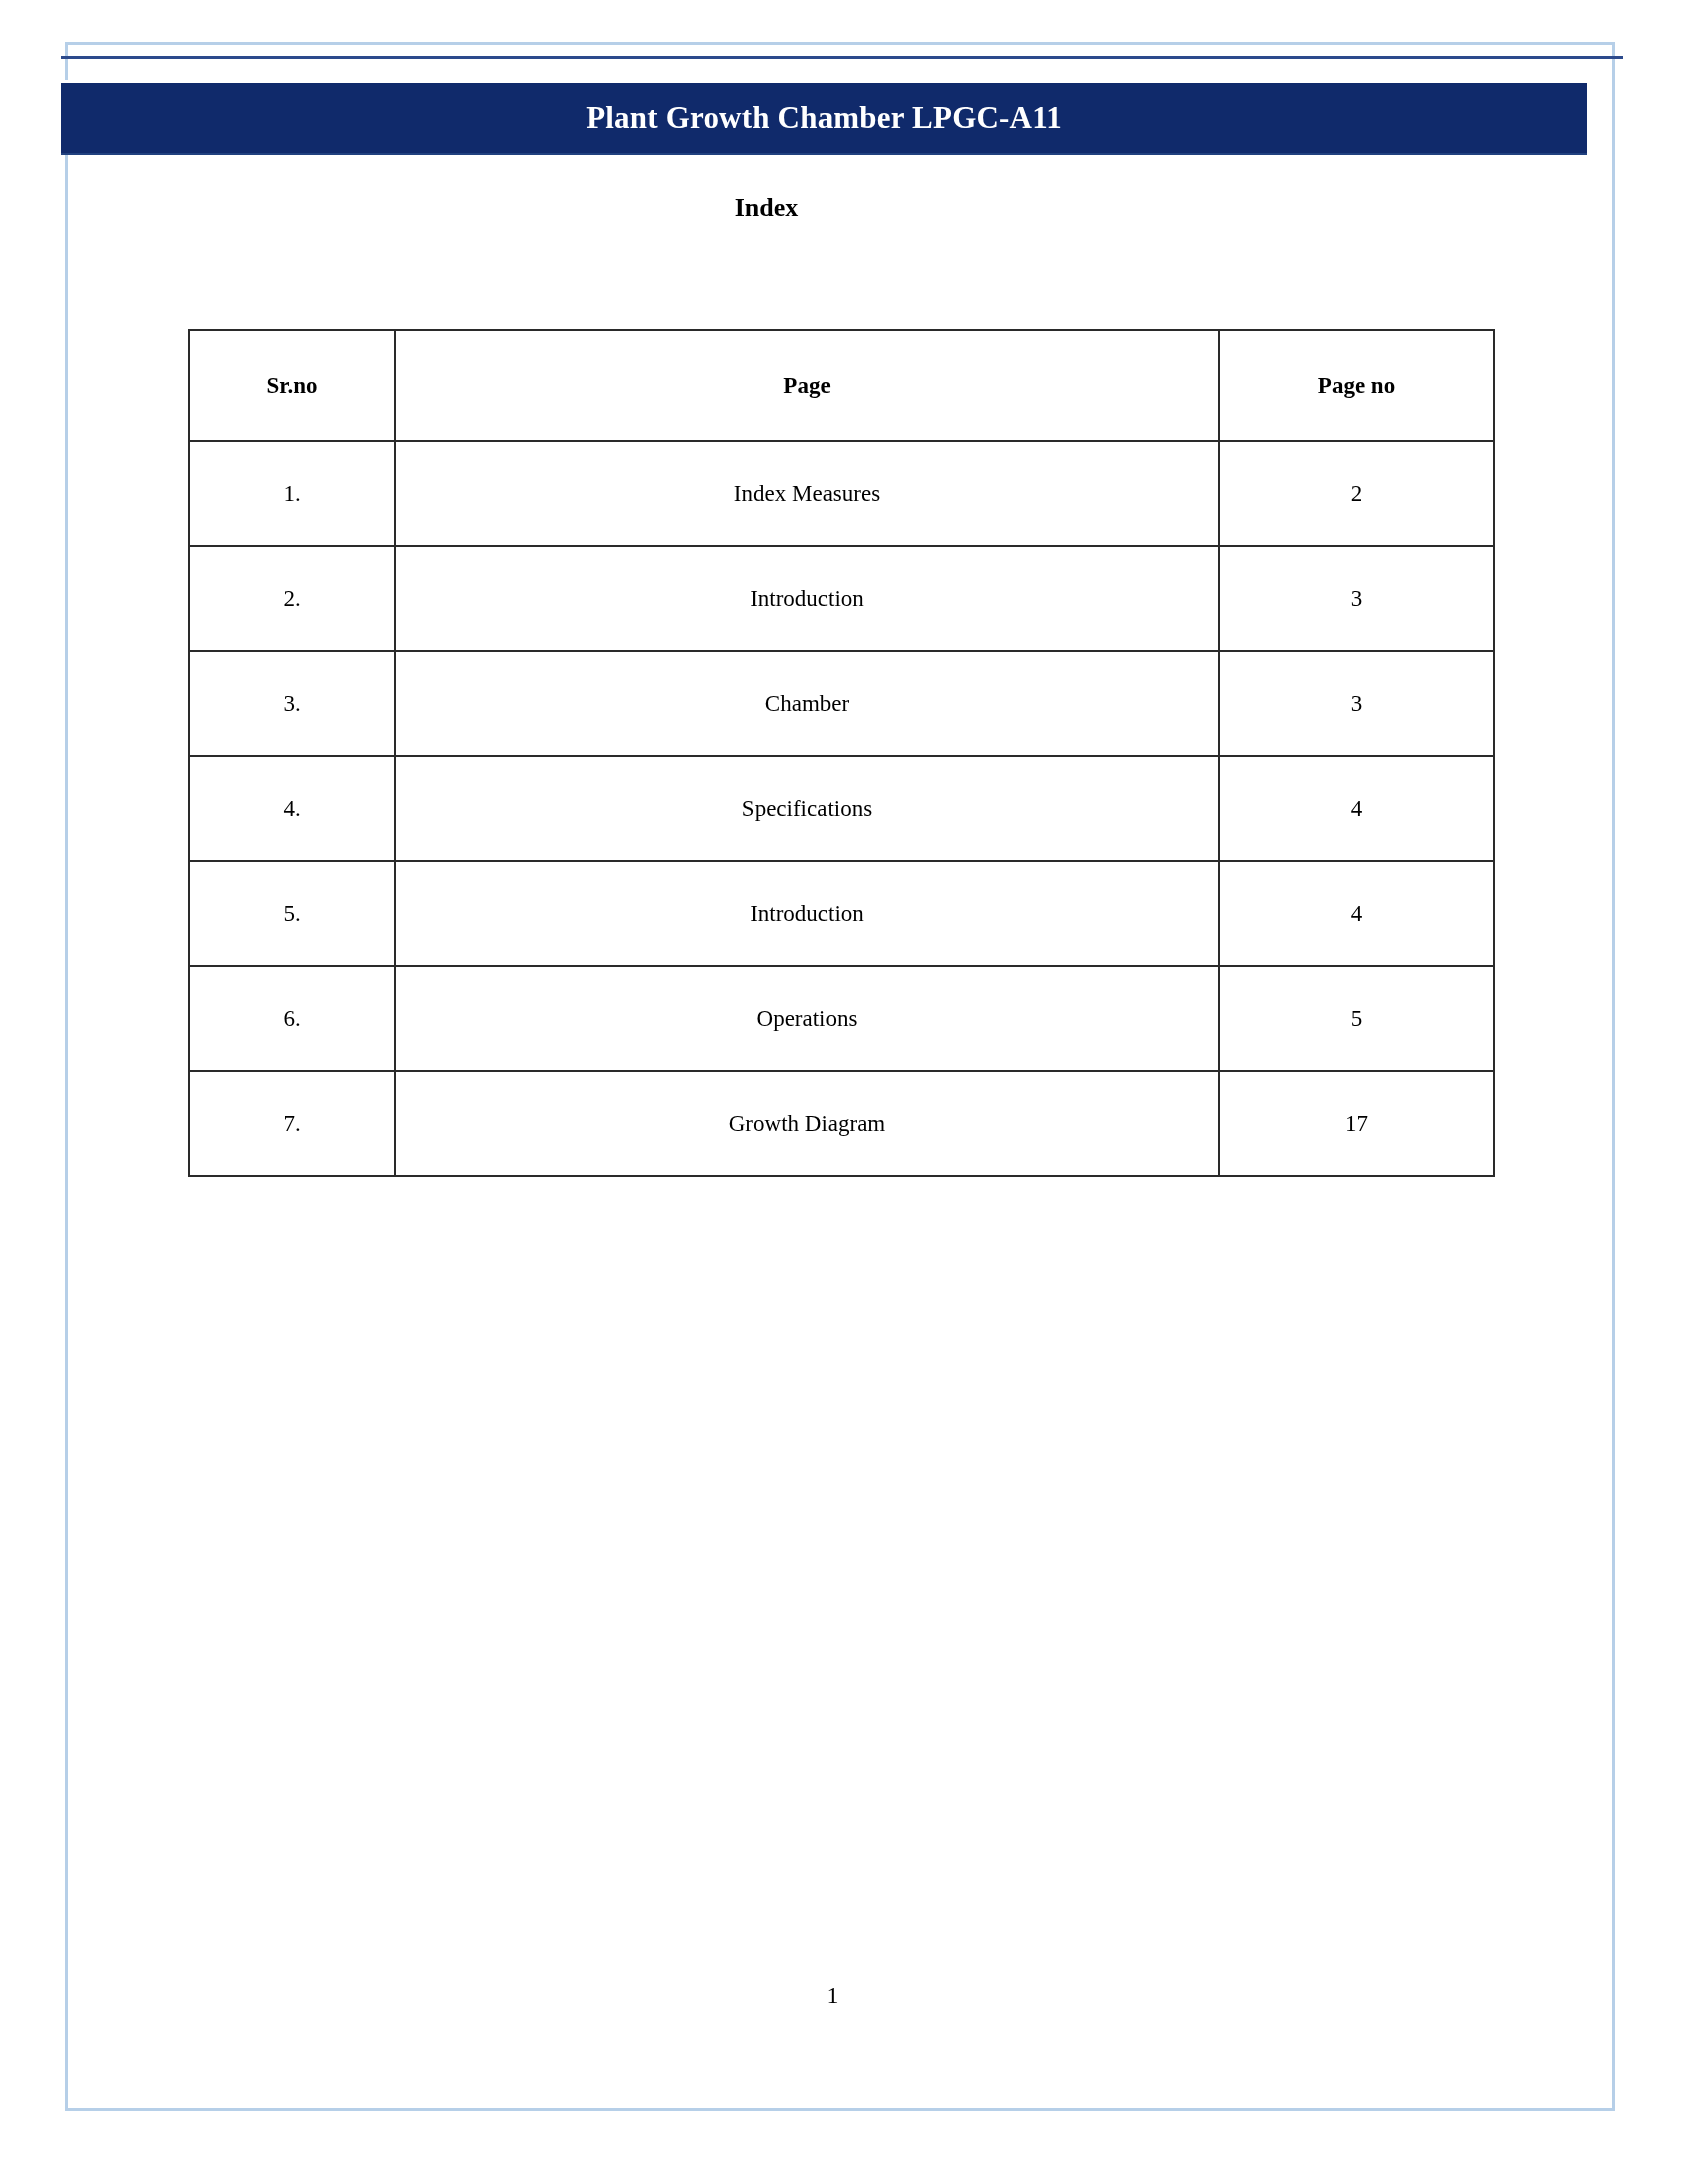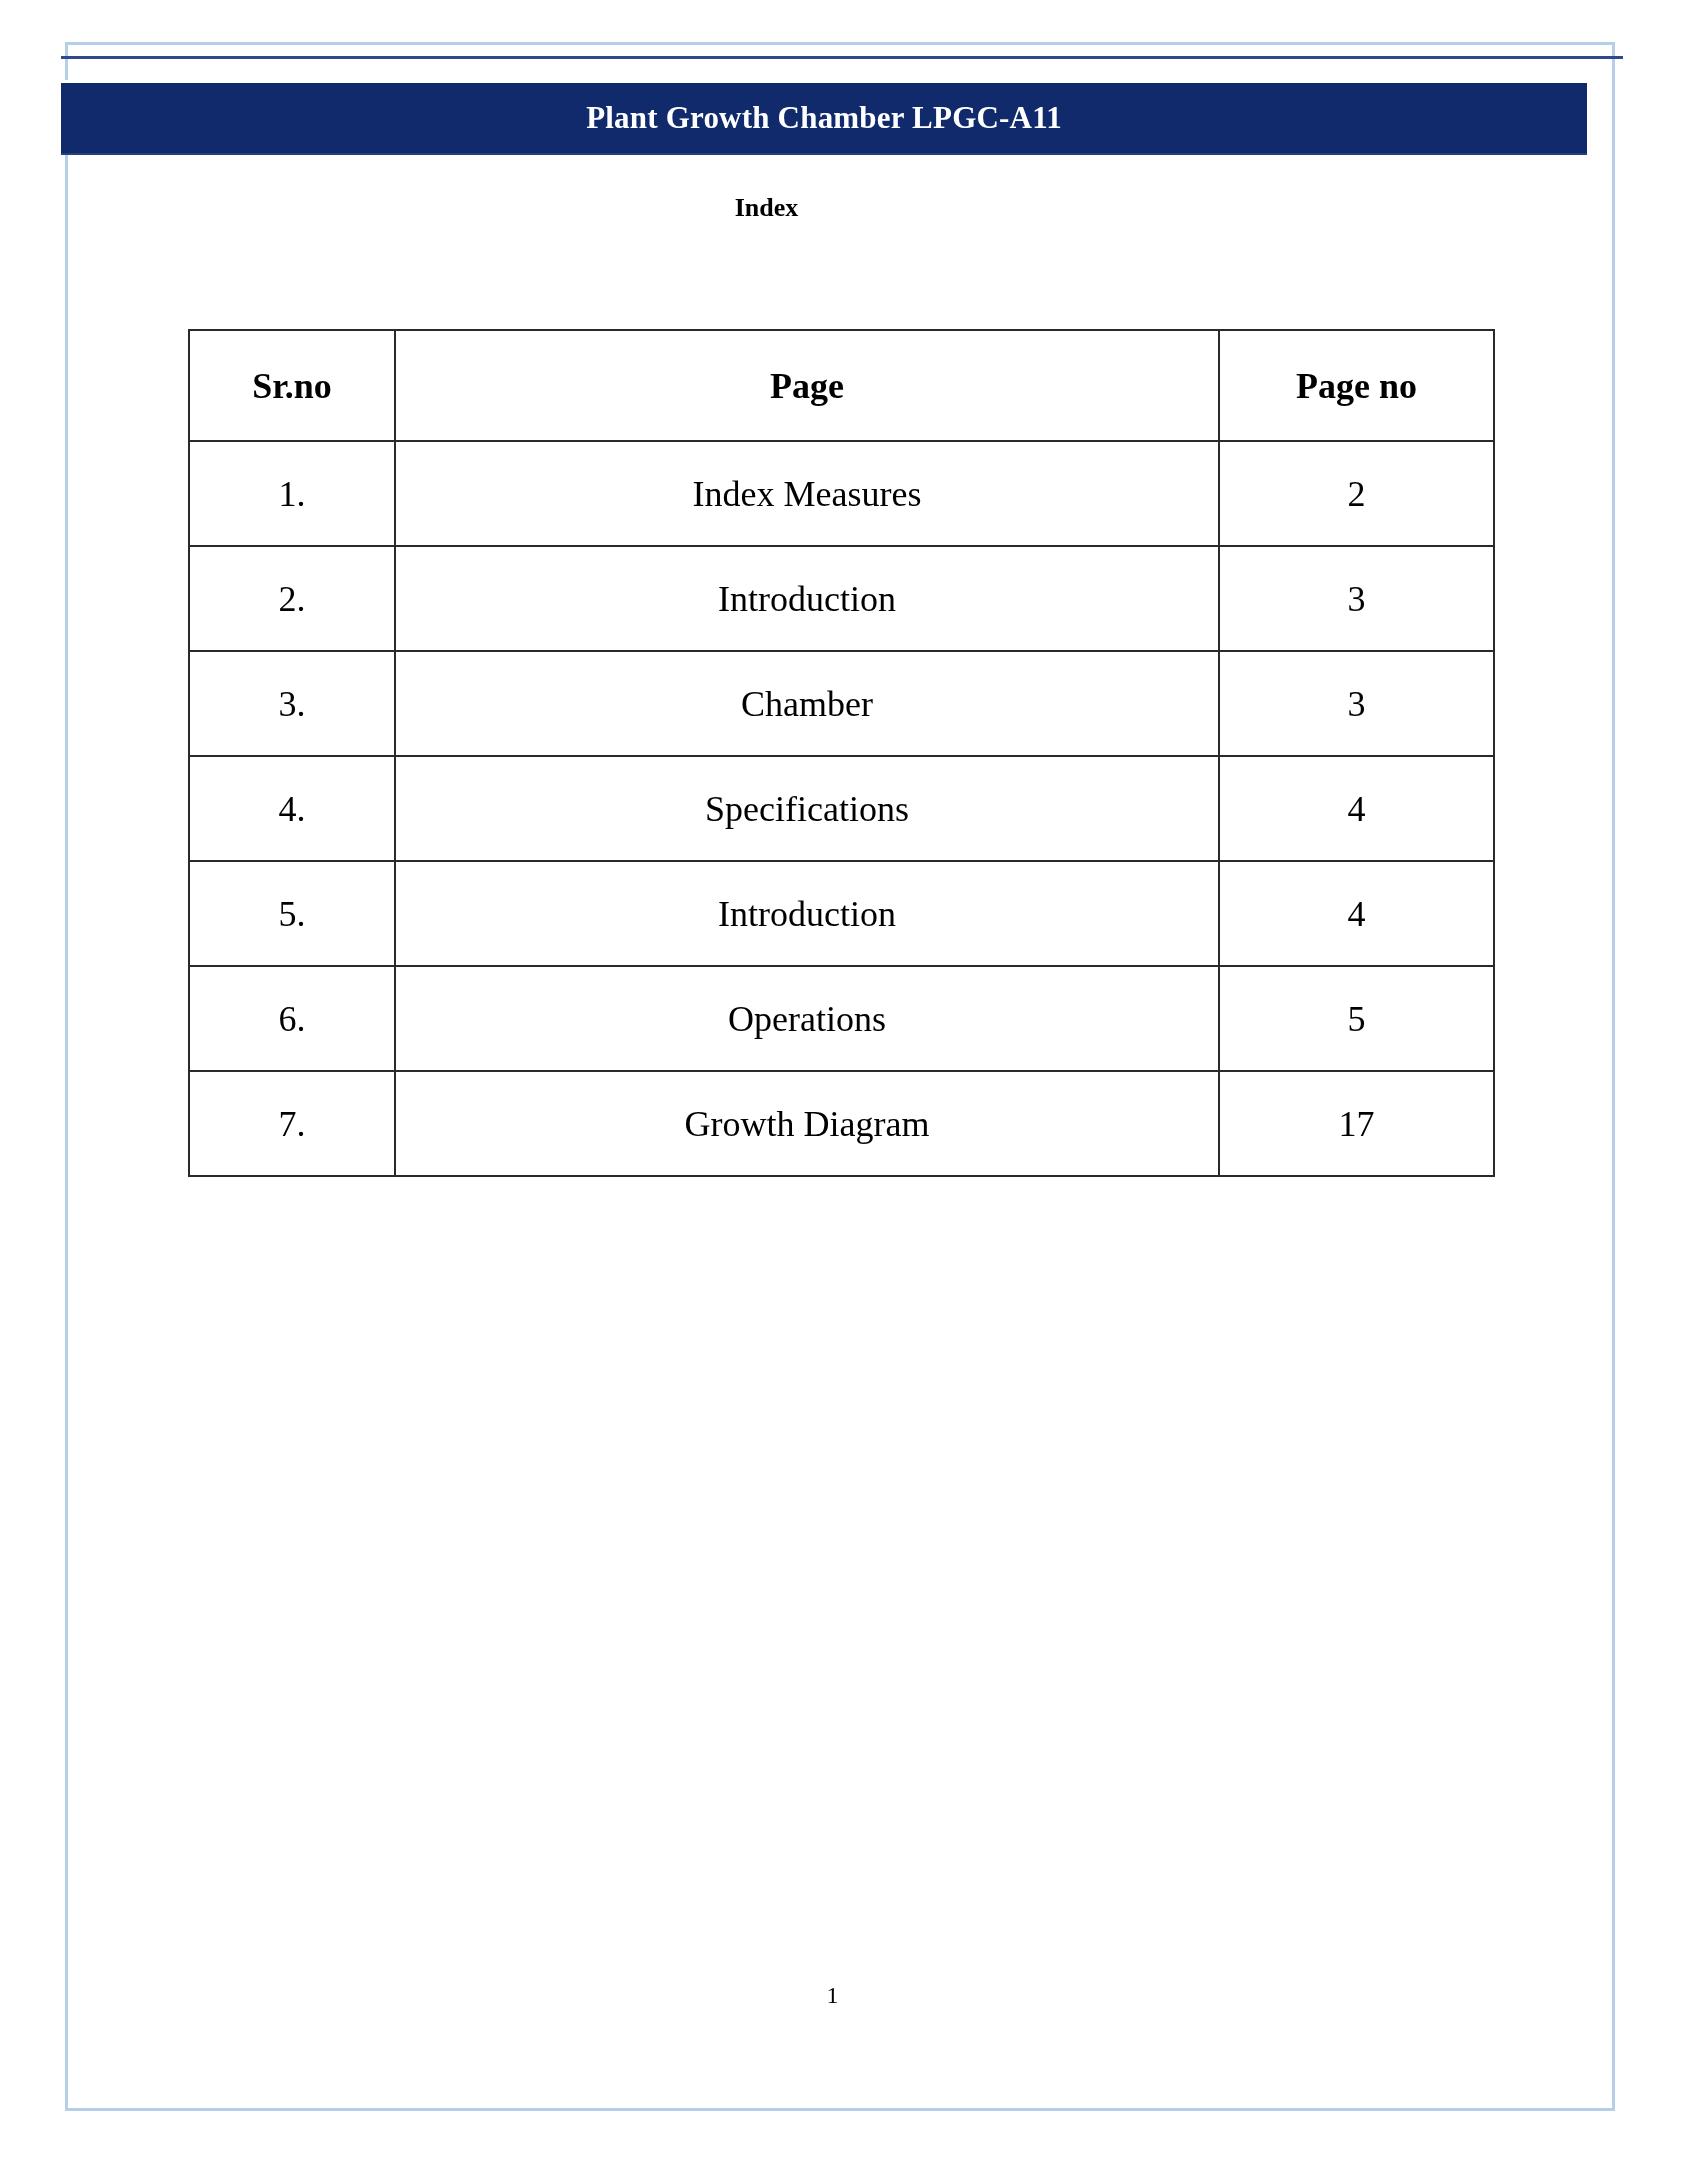--- a/index.html
+++ b/index.html
@@ -89,21 +89,21 @@
   table#index-table {
     border-collapse: collapse;
     width: 1305px;
     table-layout: fixed;
   }
   table#index-table td, table#index-table th {
     border: 2px solid #2a2a2a;
     padding: 0;
     text-align: center;
     vertical-align: middle;
-    font-size: 36px;
+    font-size: 23px;
     font-family: "Liberation Serif", "DejaVu Serif", serif;
     font-weight: normal;
     margin-left: 26px;
   }
   table#index-table thead th {
     font-weight: bold;
     height: 109px;
   }
   table#index-table tbody td {
     height: 103px;

